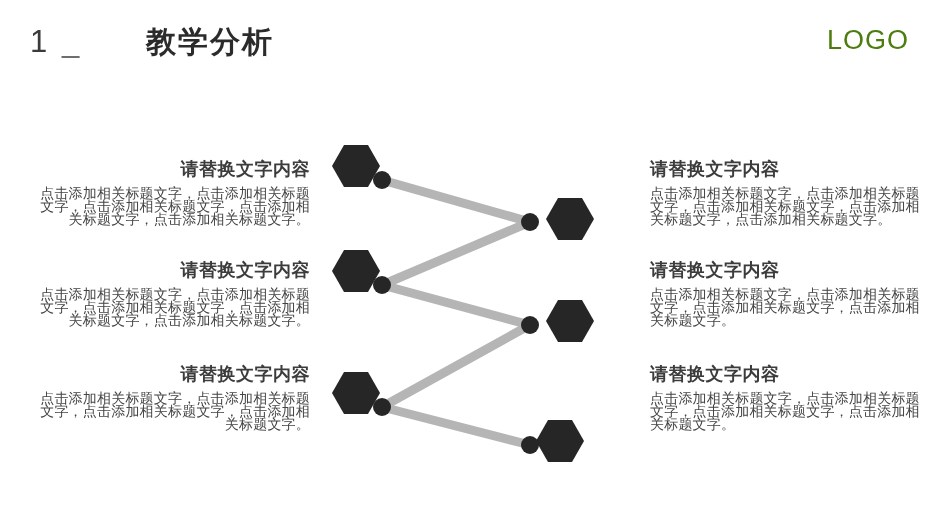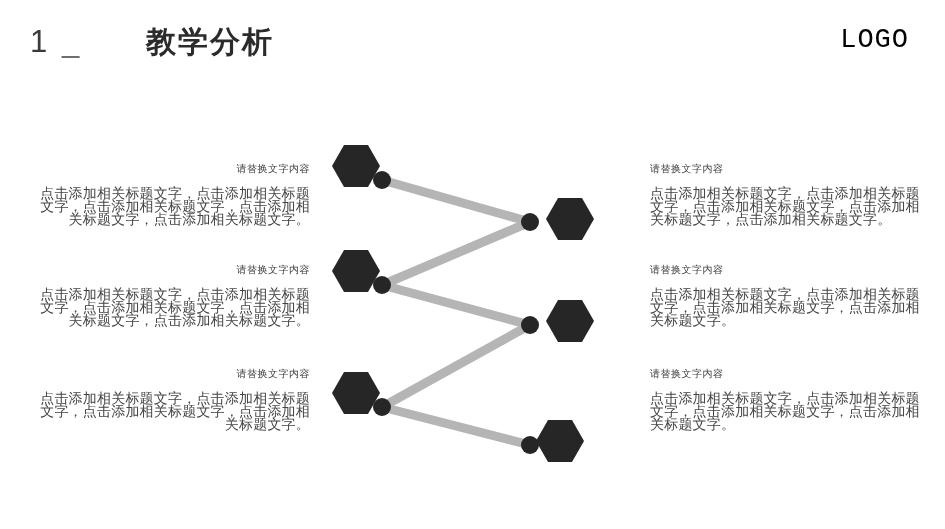--- a/index.html
+++ b/index.html
@@ -53,33 +53,32 @@
     color: #2b2b2b;
     font-weight: 700;
     letter-spacing: 2px;
     margin-left: 42px;
   }
   .logo {
     position: absolute;
     right: 36px;
     top: 25px;
     font-size: 27px;
-    color: #000000;
+    color: #4d7c0f;
     letter-spacing: 1px;
-    font-family: Liberation Mono, monospace;
   }
   
   .txt-block {
     position: absolute;
     width: 270px;
   }
   .txt-block .heading {
-    font-size: 10px;
+    font-size: 18px;
     color: #3c3c3c;
-    font-weight: 400;
+    font-weight: 700;
     line-height: 18px;
     margin-bottom: 9px;
     letter-spacing: 0.5px;
   }
   .txt-block .body {
     font-size: 14px;
     color: #444444;
     line-height: 13px;
     letter-spacing: 0.2px;
   }

